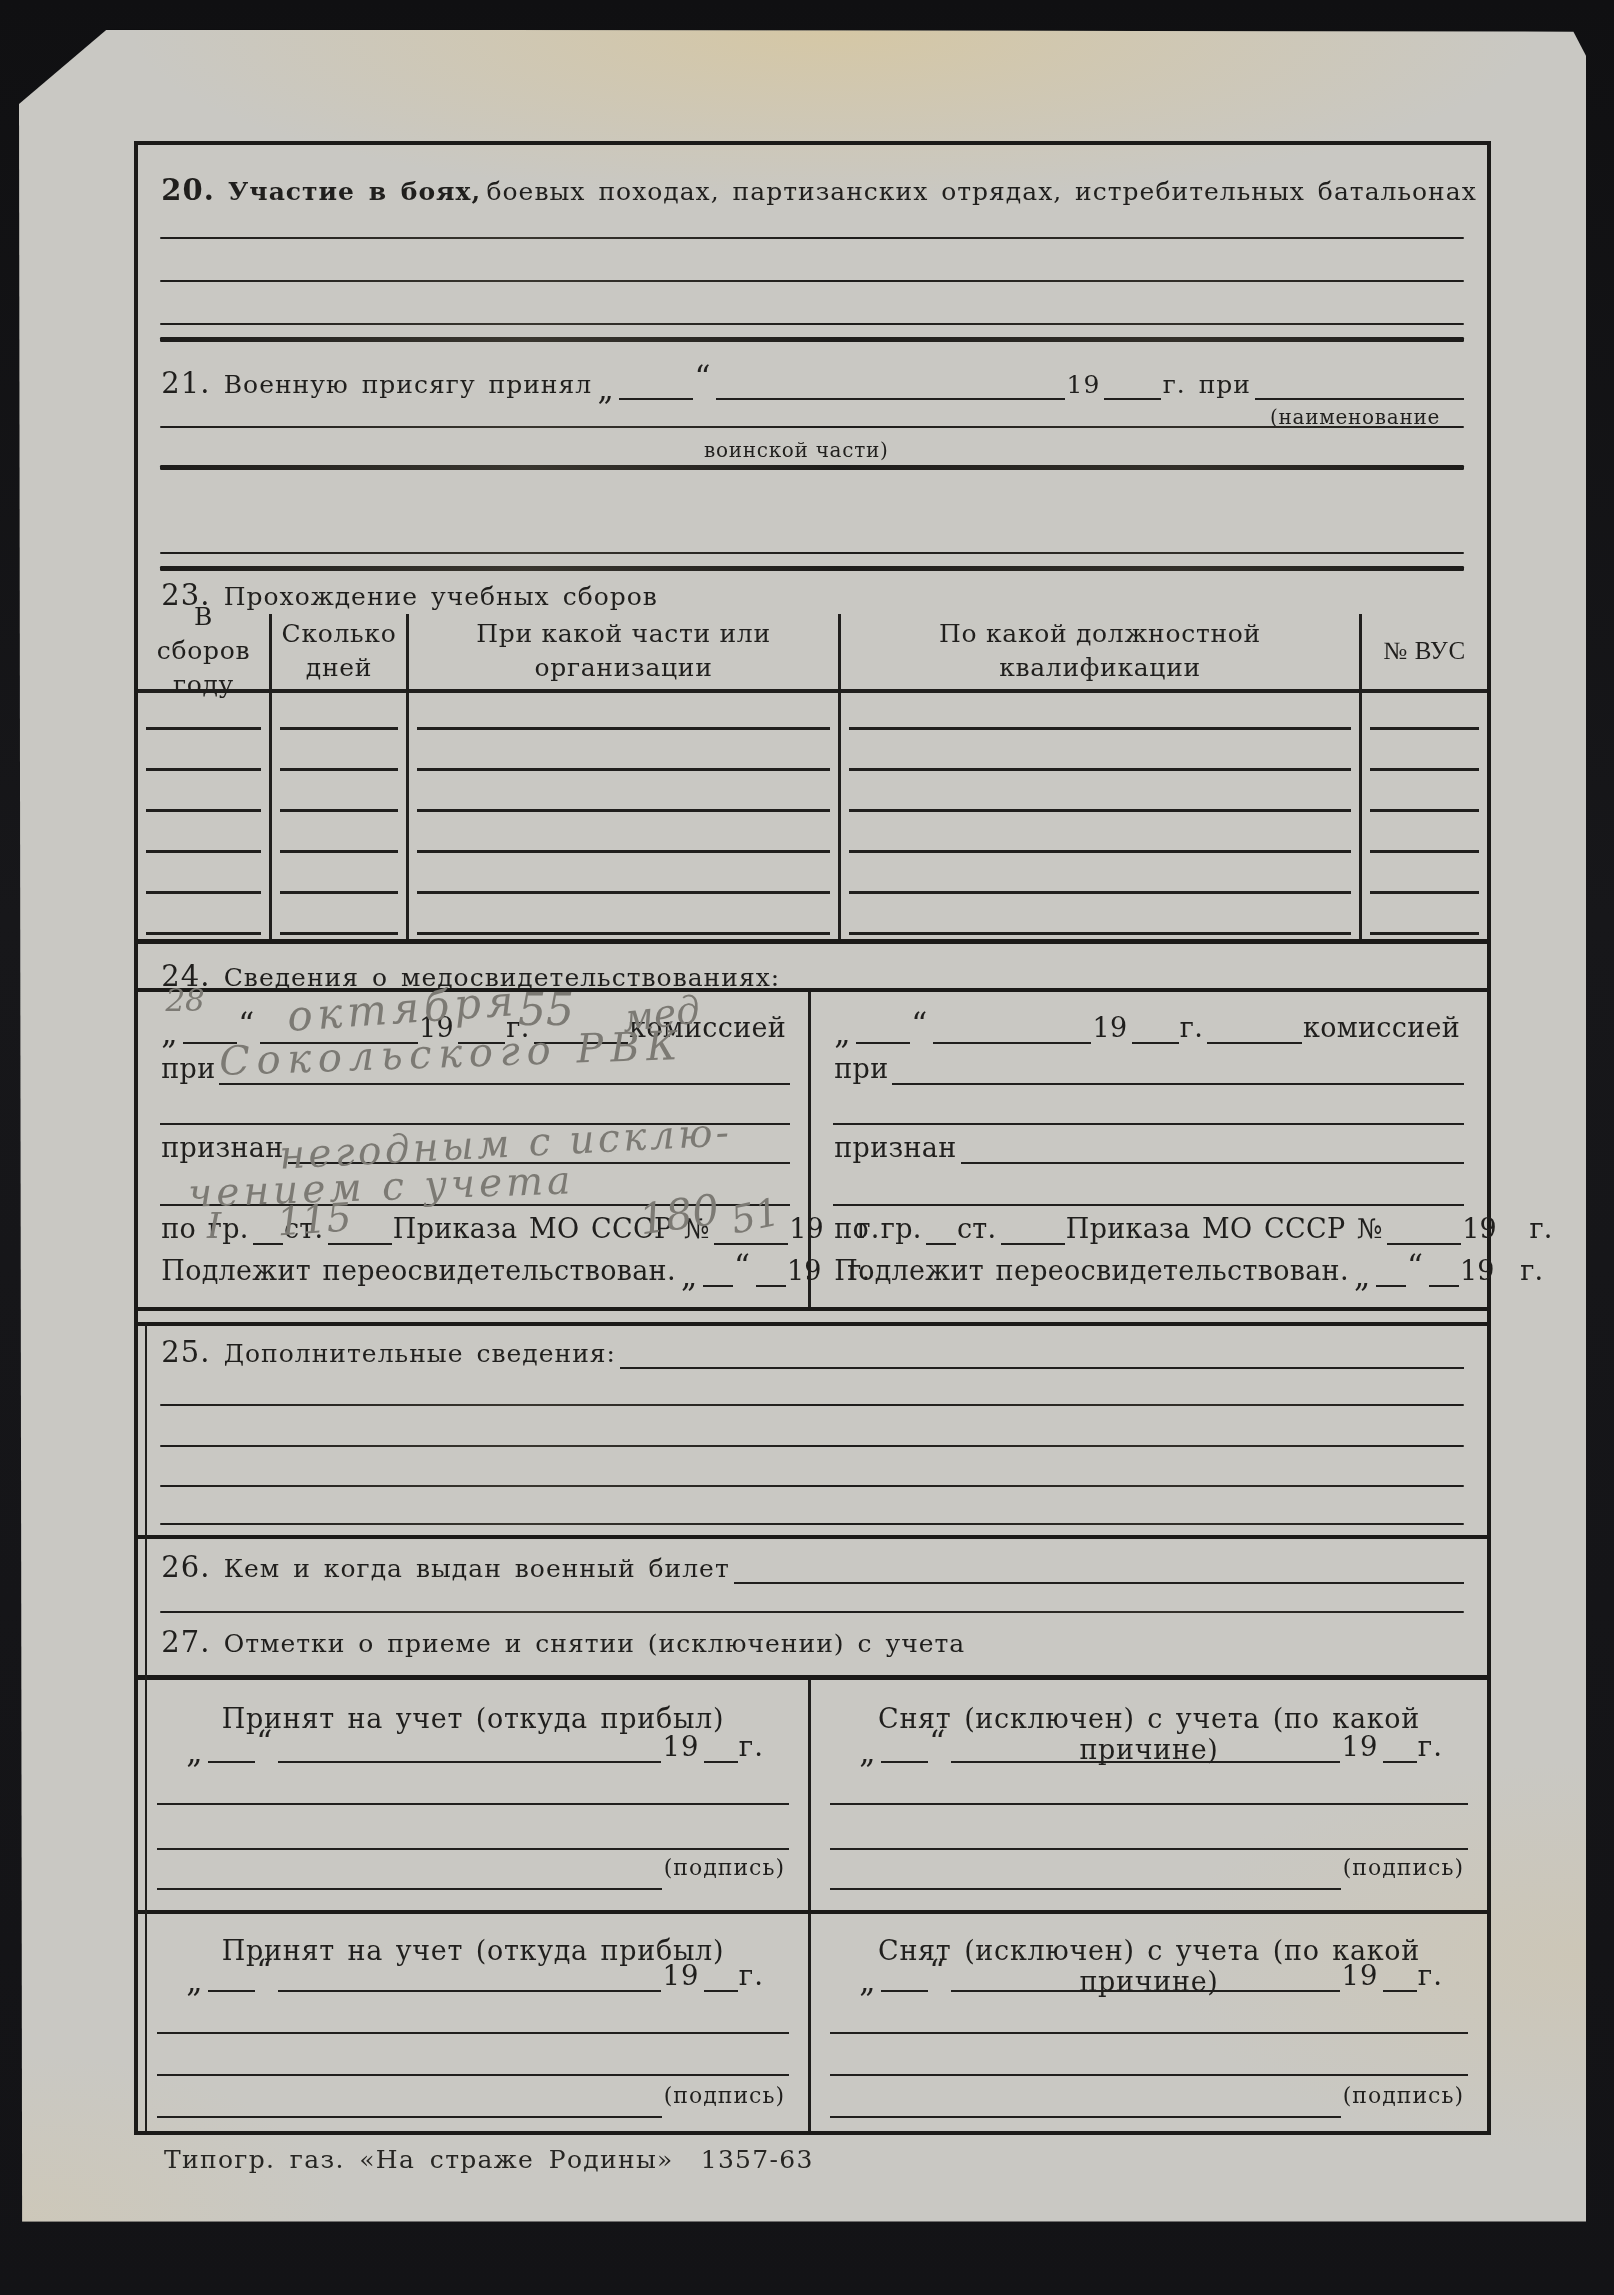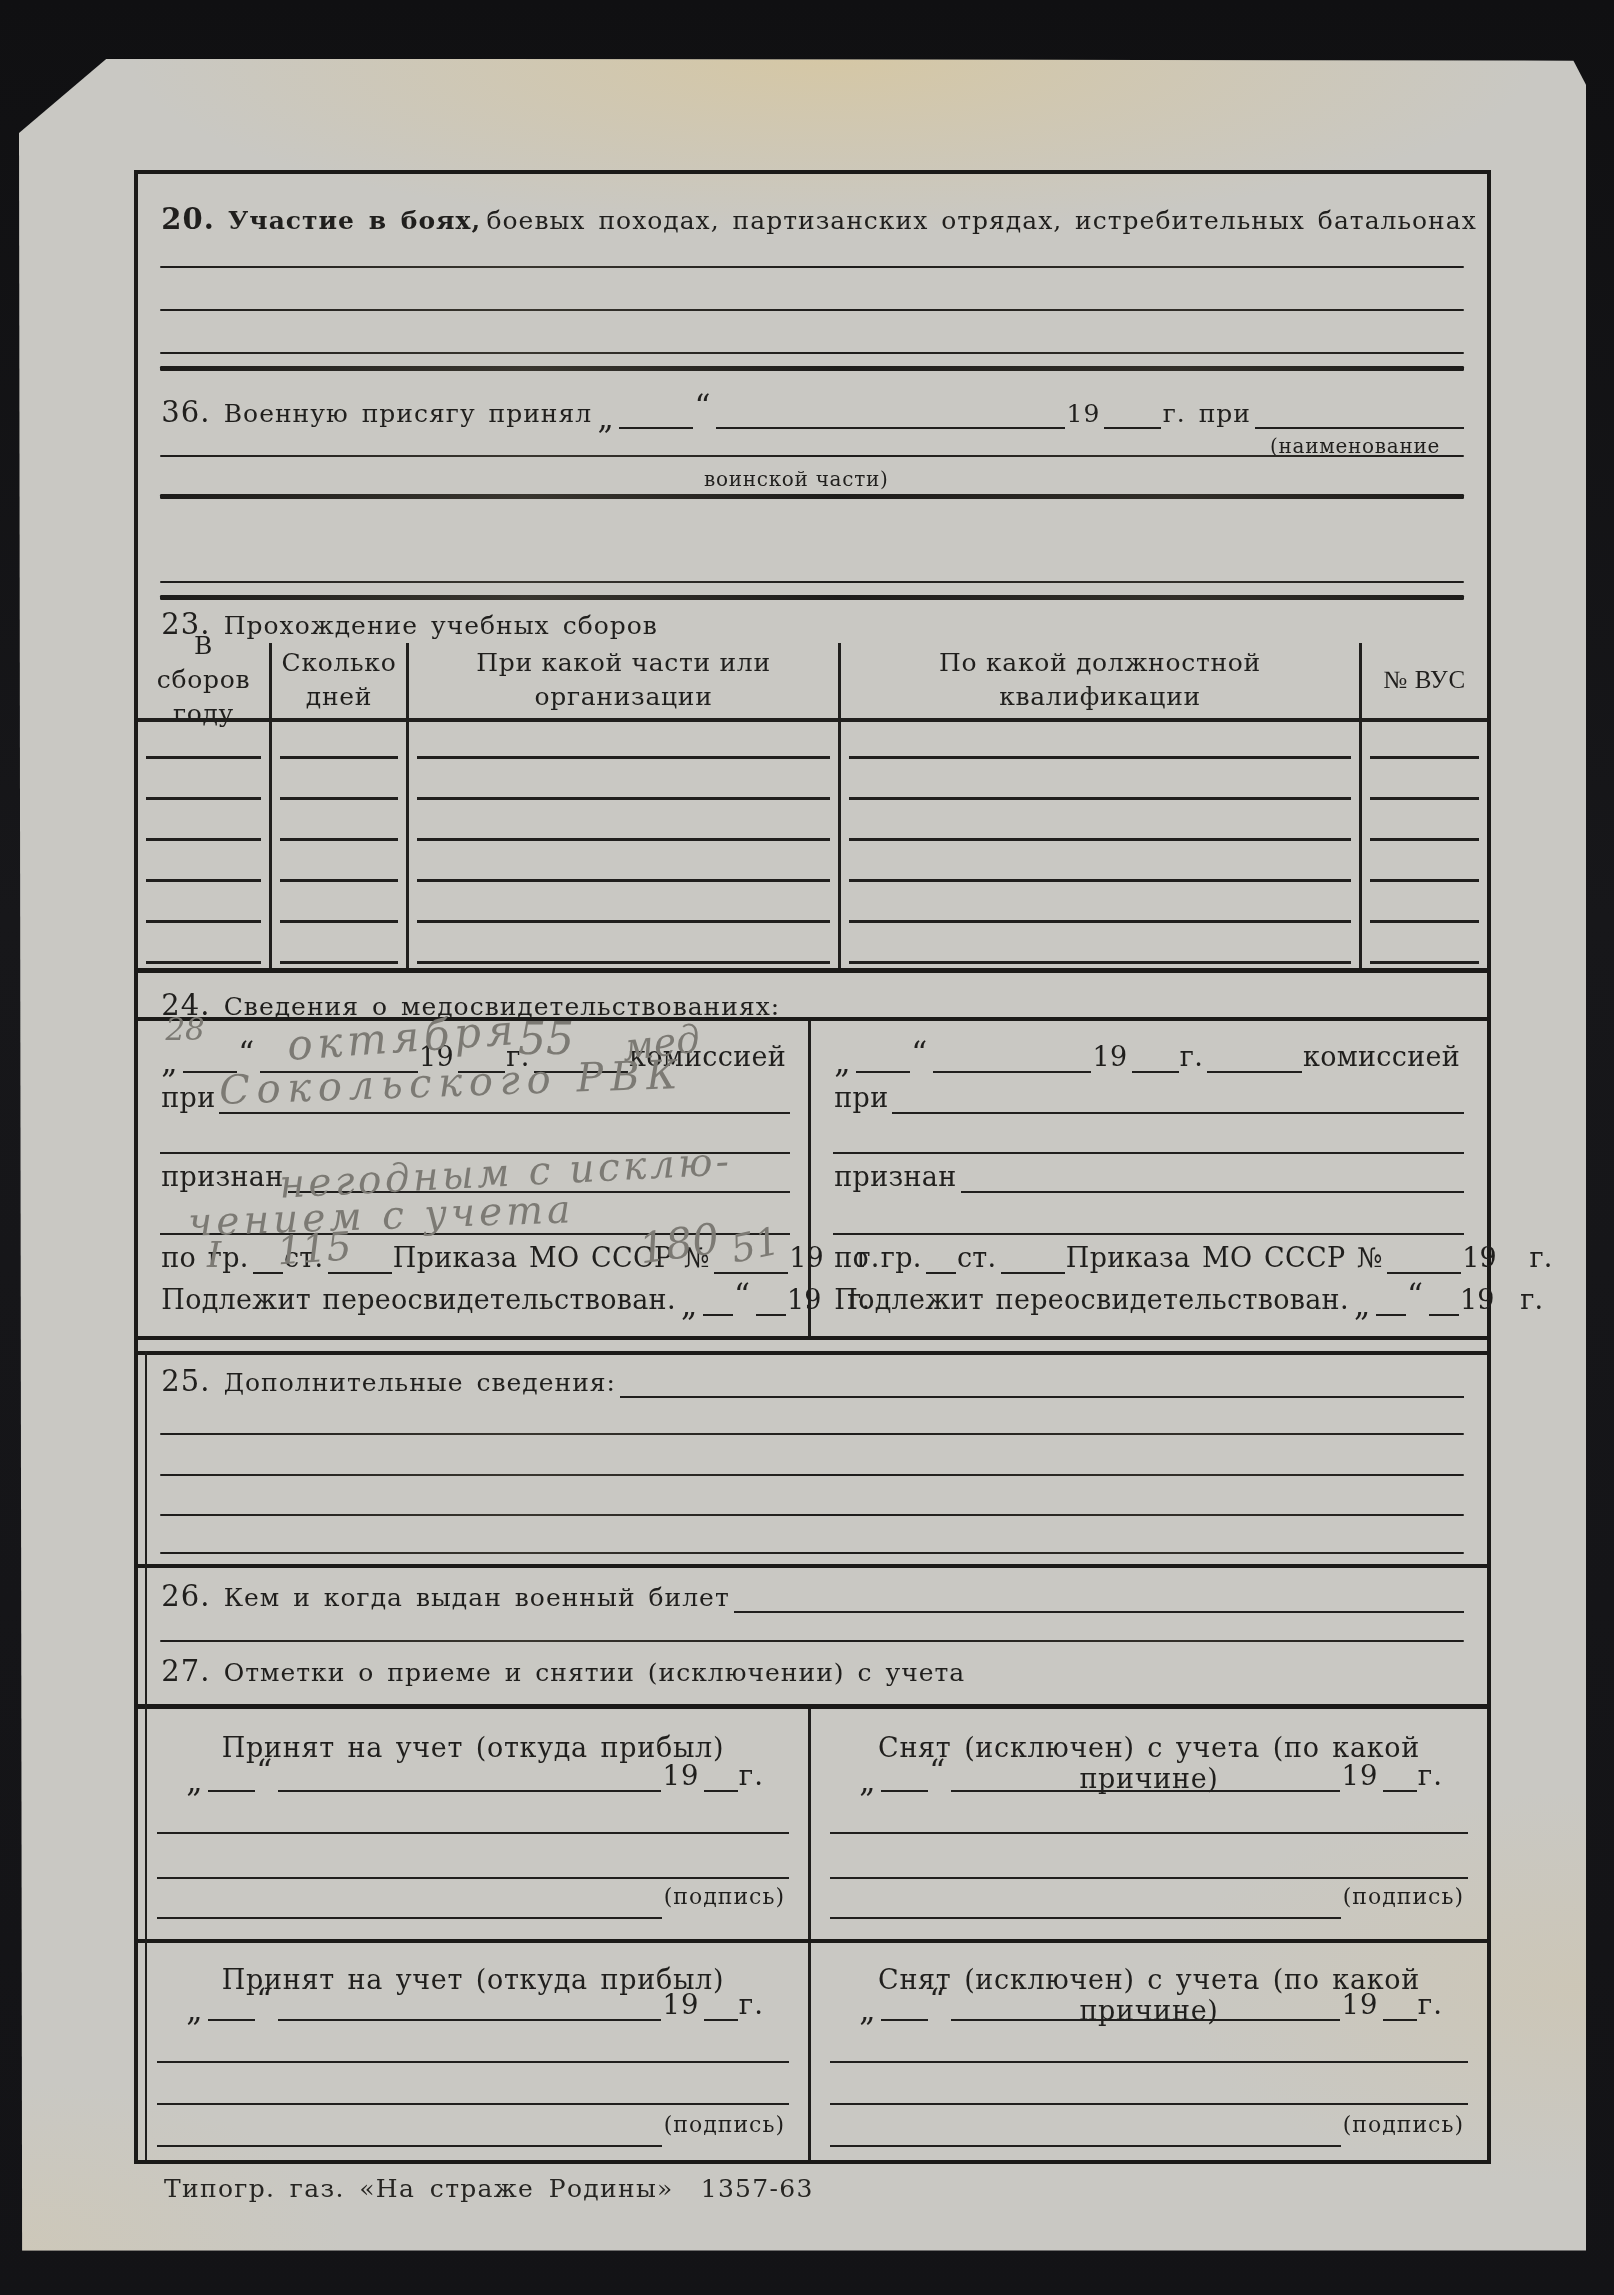--- a/index.html
+++ b/index.html
@@ -12,21 +12,20 @@
   :root{--ink:#201f1d;}
   .paper{
     position:absolute;left:19px;top:29.5px;width:1567px;height:2192px;
     background:
       radial-gradient(938px 228px at 52% 0%, rgba(215,199,160,.85), rgba(215,199,160,0) 75%),
       radial-gradient(603px 281px at 100% 88%, rgba(208,196,168,.45), rgba(208,196,168,0) 70%),
       radial-gradient(469px 241px at 0% 100%, rgba(211,199,170,.4), rgba(211,199,170,0) 70%),
       #c9c8c3;
     clip-path:polygon(0% 3.4%, 5.6% 0%, 99.2% 0.1%, 100% 1.2%, 100% 100%, 0.2% 100%);
     box-shadow:0 0 27px rgba(0,0,0,.6);
-    margin-top:29px;
   }
   .form{position:absolute;left:115px;top:111px;width:1357px;height:1994px;
     border:4px solid #1b1a18;box-sizing:border-box;}
   .hl{position:absolute;left:22px;right:23px;height:2.7px;
     background:linear-gradient(90deg,#1d1c1a,#39362f 28%,#1d1c1a 52%,#322f29 78%,#1d1c1a);border-radius:1.3px;}
   .hl.thick{height:5.4px;}
   .row{position:absolute;left:22px;right:23px;display:flex;align-items:flex-end;}
   .t{flex:0 0 auto;padding:0 4px 1.3px 1.3px;font-size:25px;letter-spacing:1px;word-spacing:4px;line-height:1.05;white-space:nowrap;}
   .num{font-size:29px;padding-right:12px;}
   .fl{border-bottom:2.7px solid var(--ink);height:100%;flex:1 1 40px;}
@@ -87,21 +86,21 @@
       <span class="t num b">20.</span>
       <span class="t b">Участие в боях,</span>
       <span class="t">боевых походах, партизанских отрядах, истребительных батальонах</span>
     </div>
     <div class="hl" style="top:92px"></div>
     <div class="hl" style="top:135px"></div>
     <div class="hl" style="top:178px"></div>
     <div class="hl thick" style="top:192px"></div>
 
     <div class="row" style="top:218px;height:37px">
-      <span class="t num">36.</span>
+      <span class="t num">21.</span>
       <span class="t">Военную присягу принял</span>
       <span class="q">„</span>
       <span class="fl w110"></span>
       <span class="q hi">“</span>
       <span class="fl g1"></span>
       <span class="t">19</span>
       <span class="fl w85"></span>
       <span class="t">г. при</span>
       <span class="fl g2"></span>
     </div>

